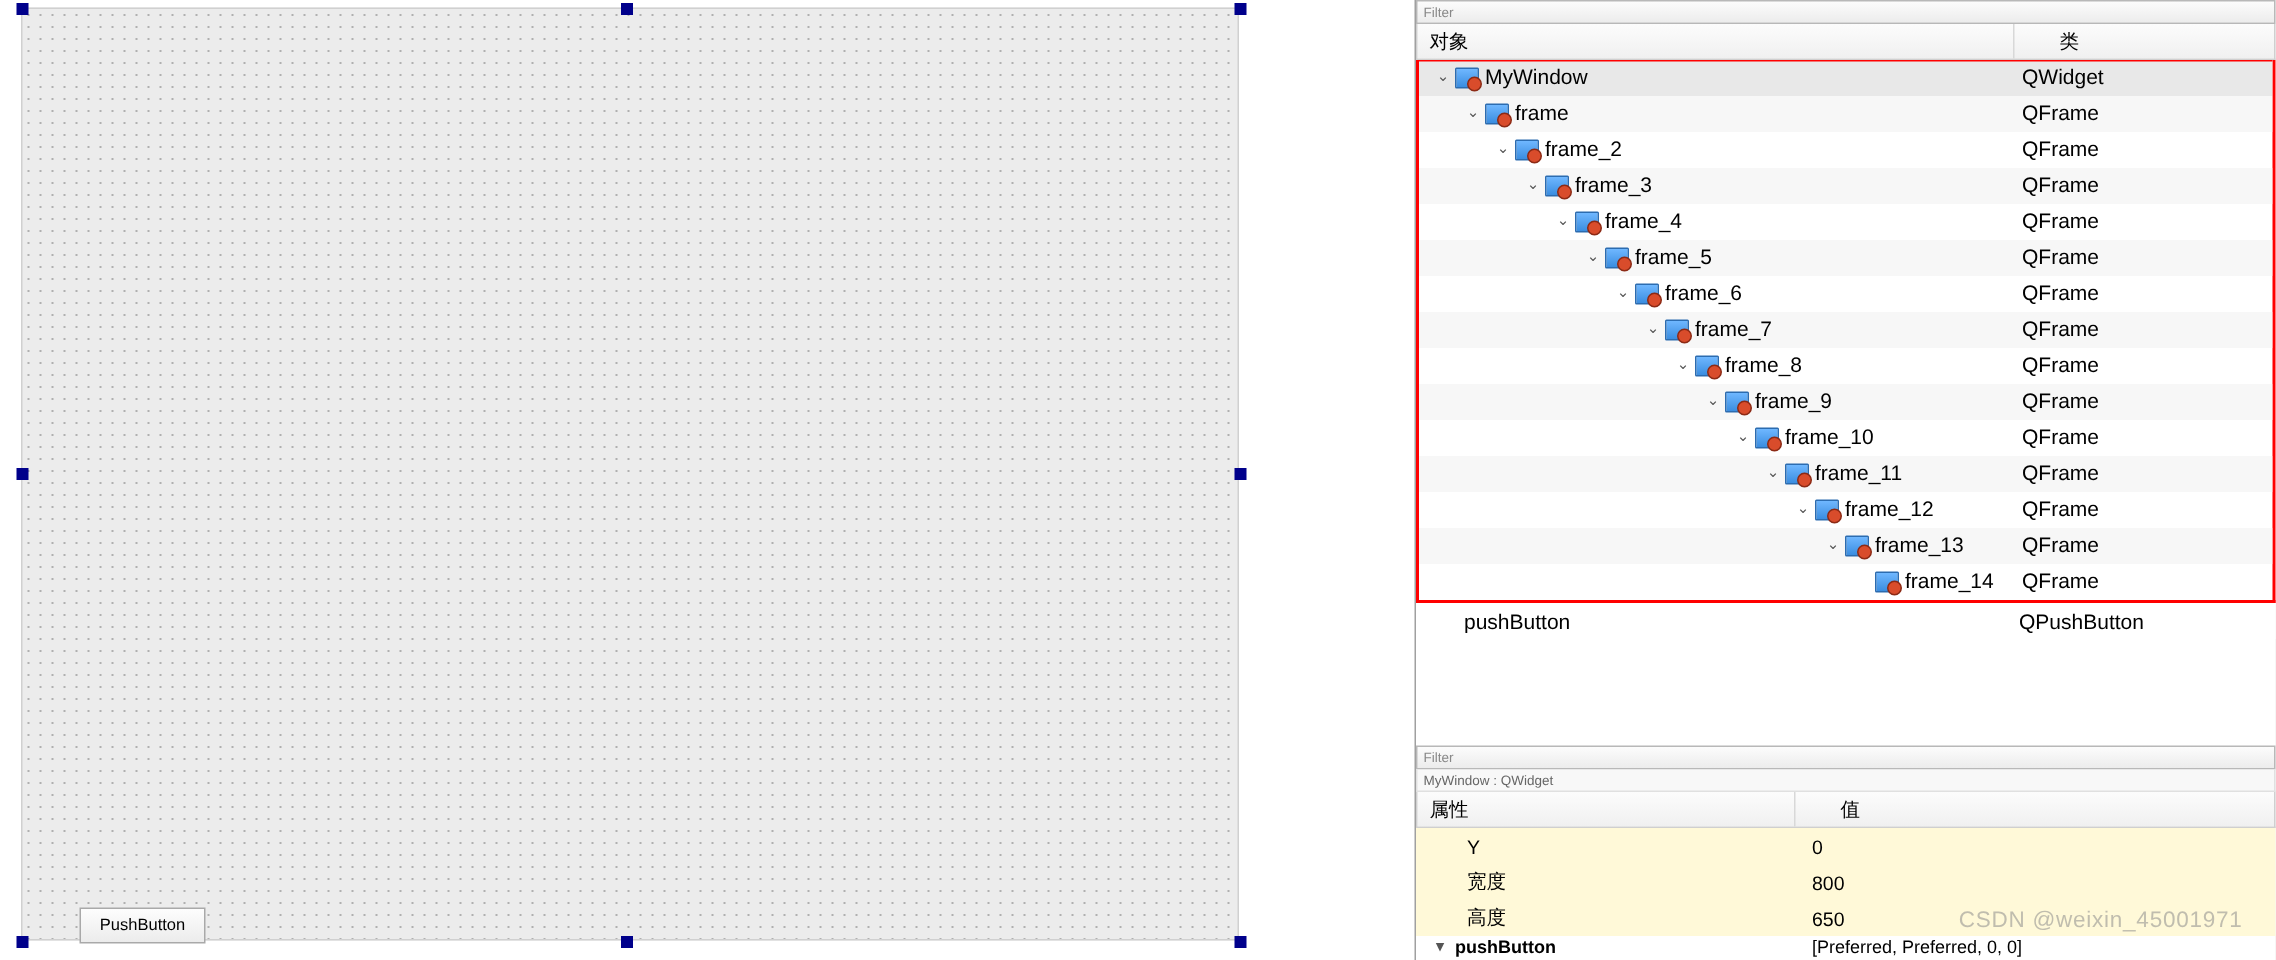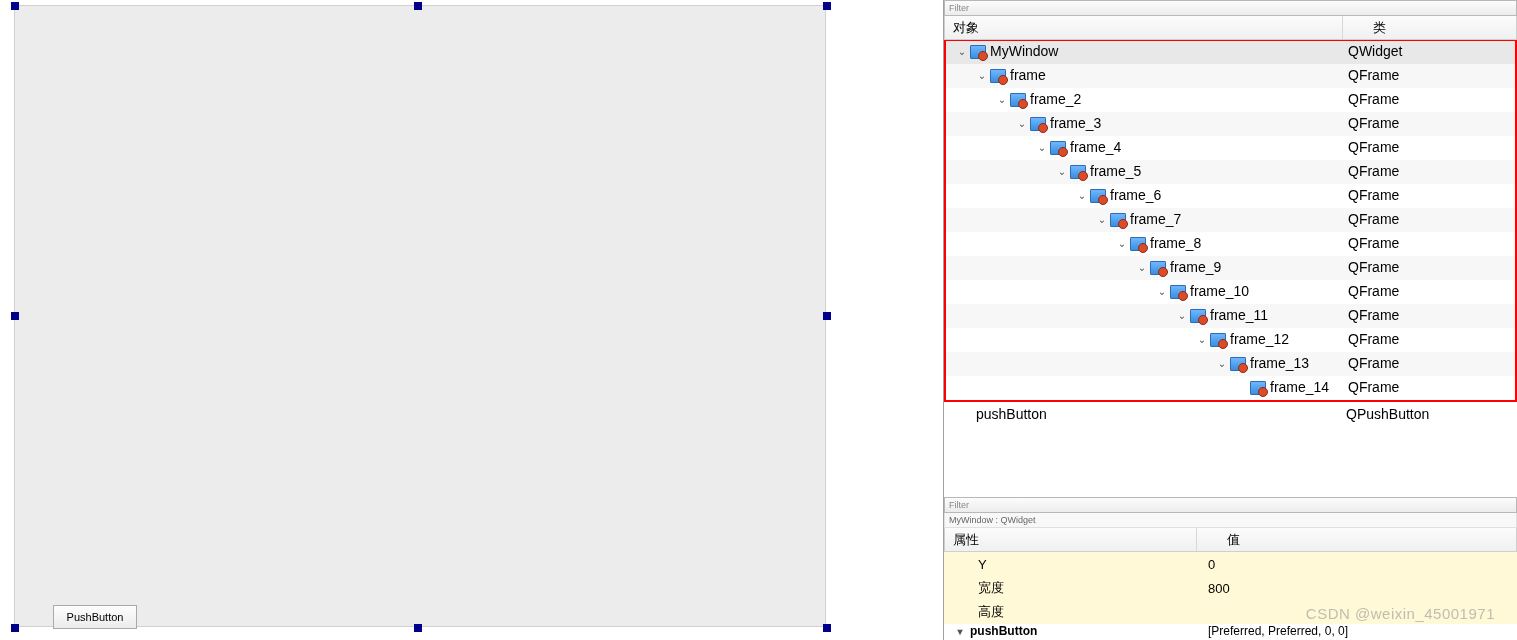--- a/index.html
+++ b/index.html
@@ -280,20 +280,21 @@
           <div class="prop-row yellow">
             <div class="prop-key">Y</div>
             <div class="prop-val">0</div>
           </div>
           <div class="prop-row yellow">
             <div class="prop-key">宽度</div>
             <div class="prop-val">800</div>
           </div>
           <div class="prop-row yellow">
             <div class="prop-key">高度</div>
+            <div class="prop-val">650</div>
           </div>
         </div>
       <div class="prop-row cut">
         <div class="prop-key">
             <span class="chev">▾</span>
             <span>pushButton</span>
           </div>
         <div class="prop-val">[Preferred, Preferred, 0, 0]</div>
       </div>
     </div>

